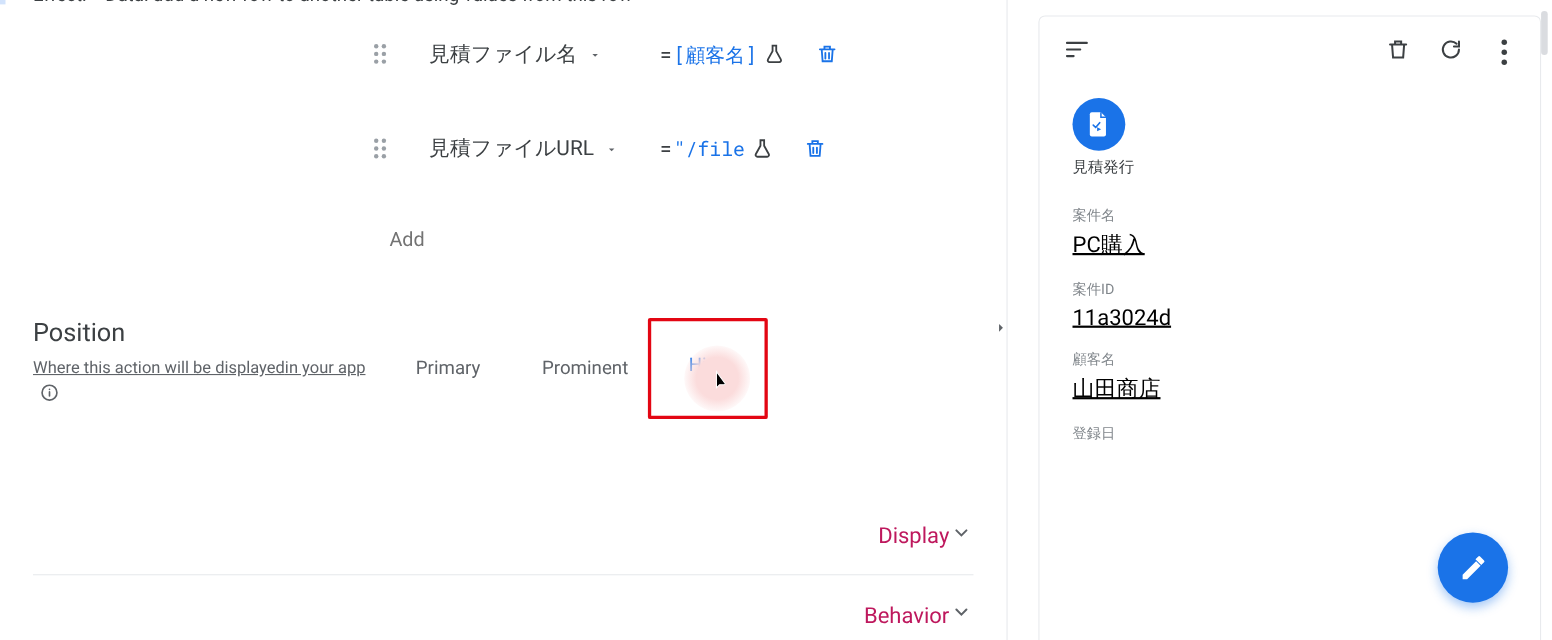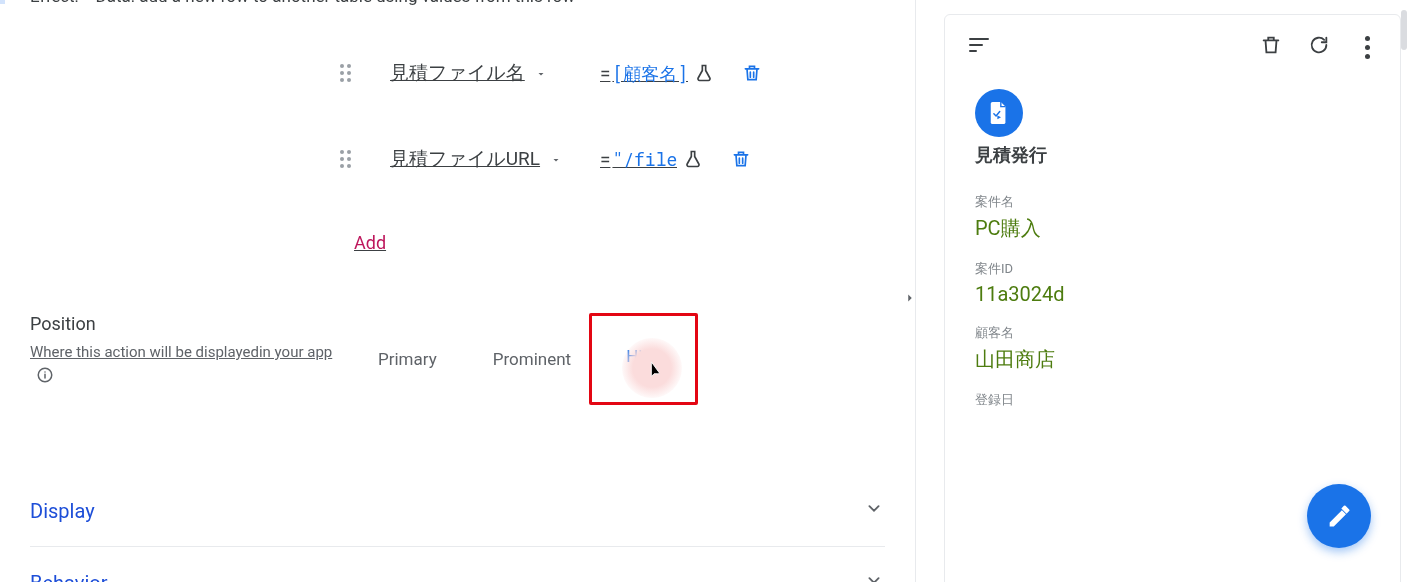--- a/index.html
+++ b/index.html
@@ -4,72 +4,72 @@
 <style>
   * { box-sizing: border-box; margin: 0; padding: 0; }
   html, body { width: 1411px; height: 582px; font-family: "Roboto", "Helvetica Neue", Arial, sans-serif; color:#3c4043; overflow:hidden; background:#fff; }
   .root { display:flex; height:100%; }
   .left { flex:1; padding: 0 30px 0 30px; position:relative; }
   .effect-row { font-size:17px; color:#3c4043; padding: 0 0 4px 0; white-space:nowrap; overflow:hidden; }
   .effect-row .lbl { color:#3c4043; }
   .effect-row .val { color:#3c4043; }
   .effect-row { margin-top:-14px; }
   .effect-bar { position:absolute; left:0; top:-14px; width:5px; height:18px; background:#d2e3fc; }
-  .field-rows { margin-top: 50px; text-decoration: underline; }
+  .field-rows { margin-top: 26px; }
   .field-row { display:flex; align-items:center; margin-bottom: 60px; padding-left: 310px; }
   .drag-dots { width:20px; display:grid; grid-template-columns:repeat(2,4px); grid-template-rows:repeat(3,4px); gap:3px; margin-right:30px; cursor:grab; }
   .drag-dots span { width:4px; height:4px; background:#9aa0a6; border-radius:50%; }
   .col-name { display:flex; align-items:center; font-size:19px; color:#3c4043; min-width:190px; }
   .col-name .caret { margin-left:10px; }
   .caret svg { width:12px; height:12px; }
   .eq { color:#3c4043; font-size:19px; margin-left:20px; margin-right:2px; }
   .expr-box { display:inline-flex; align-items:center; max-width:110px; overflow:hidden; white-space:nowrap; font-family: "Roboto Mono", monospace; font-size:18px; color:#1a73e8;text-align:right; }
   .row2 .expr-box { font-family: "Roboto Mono", monospace; }
   .flask { margin-left:6px; display:inline-flex; align-items:center; }
   .flask svg { width:20px; height:20px; }
   .row-trash { margin-left:28px; display:inline-flex; align-items:center; cursor:pointer; }
   .row-trash svg { width:20px; height:20px; }
-  .add-link { margin-left:324px; color:#be185d; font-size:18px; cursor:pointer; }
+  .add-link { margin-left:324px; color:#737373; font-size:18px; cursor:pointer; }
   .position-section { display:flex; margin-top:60px; align-items:flex-start; }
   .position-left { flex:0 0 320px; }
-  .position-left h4 { font-size:18px; font-weight:400; color:#3c4043; margin-bottom:6px; }
+  .position-left h4 { font-size:23px; font-weight:400; color:#3c4043; margin-bottom:6px; }
   .position-left p { font-size:15px; color:#5f6368; line-height:1.7; display:flex; align-items:center; flex-wrap:wrap;text-decoration:underline; }
   .info-icon { display:inline-flex; margin-left:6px; }
   .info-icon svg { width:18px; height:18px; }
   .position-opts { display:flex; gap:0; align-items:center; }
   .pos-btn { font-size:17px; color:#5f6368; padding:10px 28px; cursor:pointer; border-radius:4px; }
   .pos-btn.sel { color:#1a73e8; }
   .hide-wrap { position:relative; border:3px solid #e30613; border-radius:2px; padding:30px 34px 36px 34px; margin-left:-10px; }
   .click-ripple { position:absolute; width:60px; height:60px; border-radius:50%; background:radial-gradient(circle,#fbdcdc 0%, #fbdcdc 45%, rgba(251,220,220,0.2) 70%, transparent 75%); top:22px; left:30px; }
   .cursor { position:absolute; top:44px; left:52px; }
   .cursor svg { width:22px; height:22px; }
   .accordion { margin-top:70px; }
-  .acc-item { display:flex; align-items:center; justify-content:space-between; padding:22px 0; font-size:20px; color:#1d4ed8; cursor:pointer;gap:44px; }
+  .acc-item { display:flex; align-items:center; justify-content:flex-end; padding:22px 0; font-size:20px; color:#be185d; cursor:pointer; }
   .acc-item .chev svg { width:22px; height:22px; }
   .divider { height:1px; background:#e8eaed; }
   .collapse-caret { position:absolute; right:-2px; top:290px; cursor:pointer; }
   .collapse-caret svg { width:14px; height:14px; }
 
   
   .right { width:496px; border-left:1px solid #e8eaed; background:#fff; position:relative; padding-top:10px; }
   .preview-card { margin:4px 10px 0 28px; border:1px solid #e8eaed; border-radius:6px 6px 0 0; background:#fff; height:100%; overflow:hidden; position:relative; }
   .preview-topbar { display:flex; align-items:center; justify-content:space-between; padding:18px 22px 10px 22px; }
   .sort-icon svg { width:24px; height:24px; }
   .top-actions { display:flex; align-items:center; gap:26px; }
   .top-actions svg { width:22px; height:22px; }
   .kebab { display:flex; flex-direction:column; gap:4px; align-items:center; justify-content:center; width:22px; cursor:pointer; }
   .kebab span { width:5px; height:5px; background:#3c4043; border-radius:50%; }
   .preview-action { text-align:left; padding:18px 0 12px 30px; }
   .file-badge { width:48px; height:48px; border-radius:50%; background:#1a73e8; display:flex; align-items:center; justify-content:center; margin-bottom:6px; }
   .file-badge svg { width:22px; height:26px; }
-  .file-badge-label { font-size:18px; color:#3c4043;font-weight:bold; }
+  .file-badge-label { font-size:14px; color:#3c4043; }
   .detail-list { padding:14px 30px; }
   .detail-item { margin-bottom:18px; }
   .detail-item .k { font-size:13px; color:#80868b; margin-bottom:4px; }
-  .detail-item .v { font-size:20px; color:#4d7c0f; }
+  .detail-item .v { font-size:20px; color:#000000;text-decoration:underline; }
   .fab { position:absolute; right:40px; bottom:34px; width:64px; height:64px; border-radius:50%; background:#1a73e8; display:flex; align-items:center; justify-content:center; box-shadow:0 4px 10px rgba(26,115,232,0.4); cursor:pointer; }
   .fab svg { width:28px; height:28px; }
   .preview-scroll { position:absolute; right:4px; top:10px; bottom:10px; width:6px; }
   .preview-scroll .thumb { position:absolute; top:0; width:6px; height:40px; background:#dadce0; border-radius:3px; }
   .icon-stroke { stroke:#5f6368; fill:none; stroke-width:2; }
   .icon-blue { stroke:#1a73e8; fill:none; stroke-width:2; }
   .icon-dark { stroke:#3c4043; fill:none; stroke-width:2; }
 </style>
 </head>
 <body>

